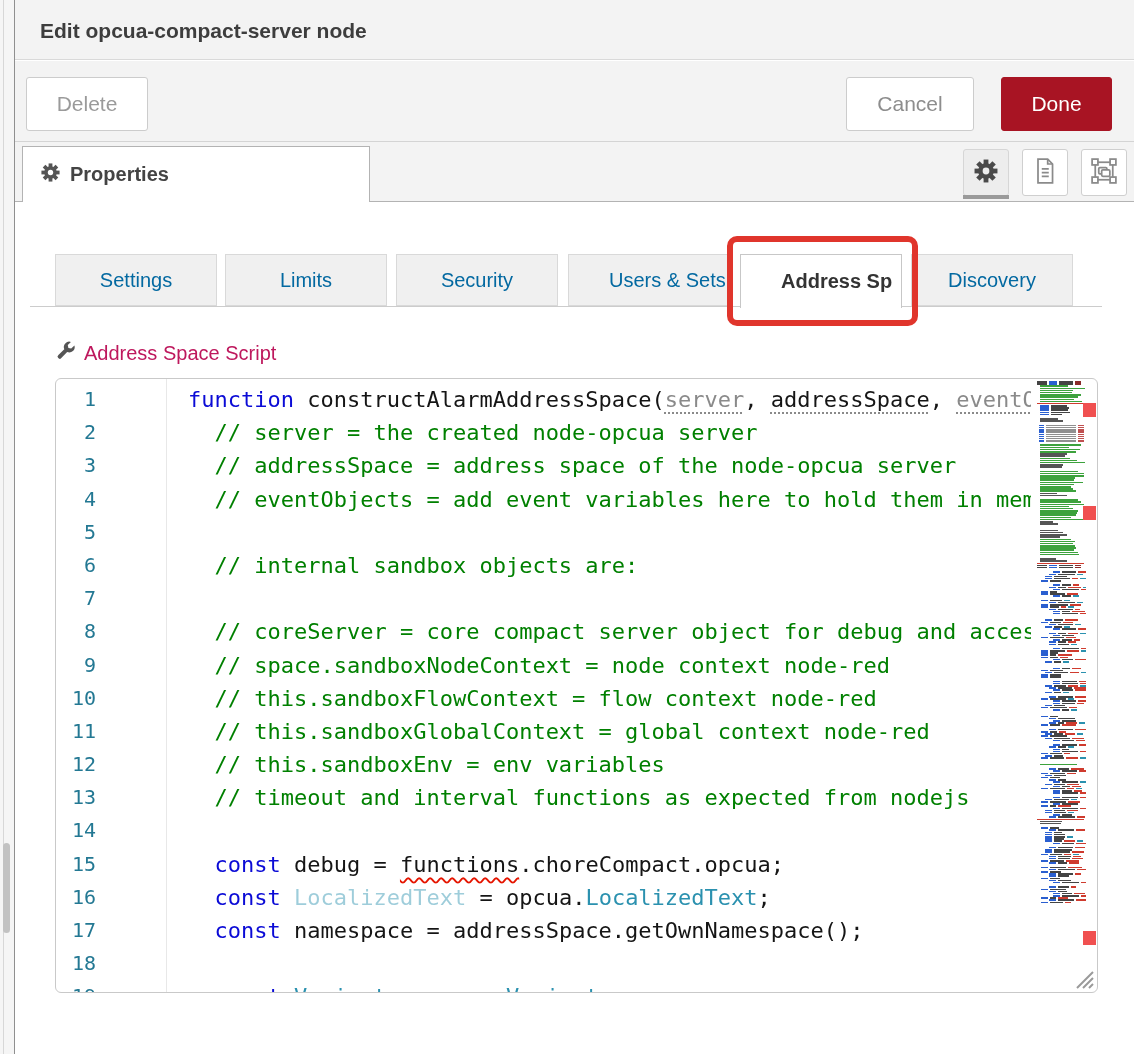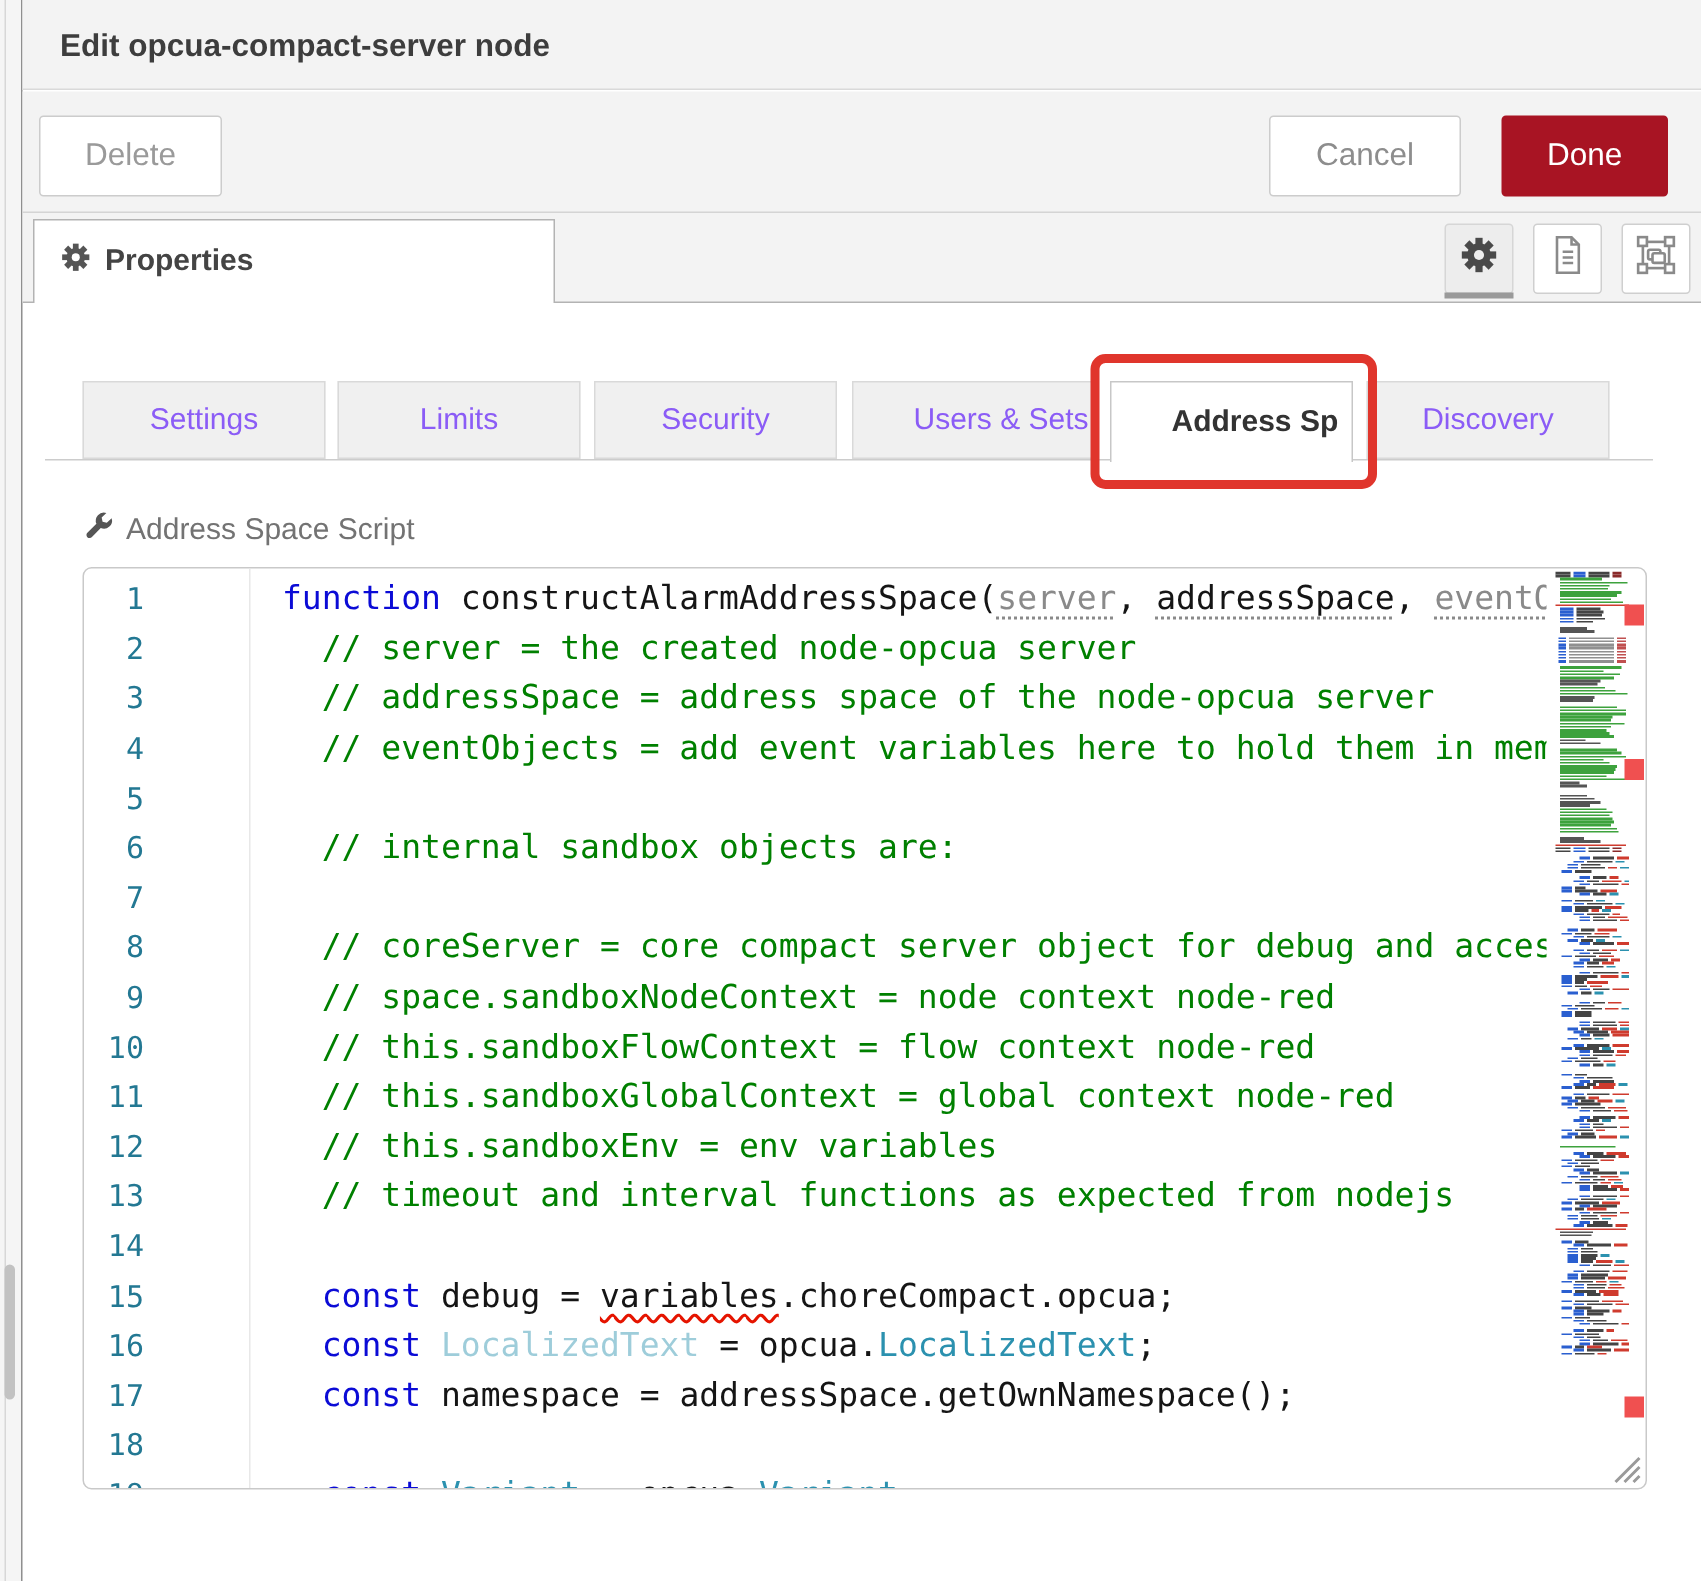--- a/index.html
+++ b/index.html
@@ -29,28 +29,28 @@
   .hicon{position:absolute;top:7px;width:46px;height:47px;box-sizing:border-box;background:#fff;border:1px solid #cfcfcf;border-radius:3px;
          display:flex;align-items:center;justify-content:center;cursor:pointer;}
   .hicon.sel{background:#ededed;border-color:#d6d6d6;}
   .hicon.sel::after{content:"";position:absolute;left:-1px;right:-1px;bottom:-4px;height:4px;background:#9a9a9a;}
   .hicon-gear{left:948px;}
   .hicon-doc{left:1007px;}
   .hicon-app{left:1066px;}
   
   .tabstrip{position:absolute;left:30px;top:254px;width:1072px;height:53px;border-bottom:1px solid #cccccc;box-sizing:border-box;}
   .ctab{position:absolute;top:0;width:162px;height:52px;box-sizing:border-box;background:#f0f0f0;border:1px solid #d9d9d9;
-        display:flex;align-items:center;justify-content:center;font-size:20px;color:#8b5cf6;white-space:nowrap;overflow:hidden;cursor:pointer;}
+        display:flex;align-items:center;justify-content:center;font-size:20px;color:#0369a1;white-space:nowrap;overflow:hidden;cursor:pointer;}
   .ctab.trunc{justify-content:flex-start;padding-left:40px;}
   .ctab.active{background:#ffffff;border-color:#c7c7c7;border-bottom:none;height:54px;z-index:3;font-weight:bold;color:#333;}
   
   .annotation-rect{position:absolute;left:727px;top:236px;width:191px;height:90px;box-sizing:border-box;
                    border:6px solid #e0352c;border-radius:10px;z-index:10;pointer-events:none;}
   
-  .section-label{position:absolute;left:55px;top:340px;display:flex;align-items:center;gap:8px;font-size:20px;color:#737373;}
+  .section-label{position:absolute;left:55px;top:340px;display:flex;align-items:center;gap:8px;font-size:20px;color:#be185d;}
   
   .editor{position:absolute;left:55px;top:378px;width:1043px;height:615px;box-sizing:border-box;background:#fff;
           border:1px solid #c9c9c9;border-radius:6px;overflow:hidden;}
   .gutter-sep{position:absolute;left:110px;top:0;width:1px;height:100%;background:#e8e8e8;}
   .code-area{position:absolute;left:0;top:4px;width:975px;overflow:hidden;}
   .code-line{display:flex;height:33.2px;line-height:33.2px;}
   .ln{width:40px;flex:0 0 40px;text-align:right;font-family:"DejaVu Sans Mono",monospace;font-size:20px;color:#237893;}
   .ct{margin-left:92px;white-space:pre;font-family:"DejaVu Sans Mono",monospace;font-size:22px;color:#151515;}
   .tk-kw{color:#0b0bd6;}
   .tk-cm{color:#008000;}
@@ -212,21 +212,21 @@
       <div class="code-line">
         <span class="ln">13</span>
         <span class="ct"><span class="tk-pl">  </span><span class="tk-cm">// timeout and interval functions as expected from nodejs</span></span>
       </div>
       <div class="code-line">
         <span class="ln">14</span>
         <span class="ct"></span>
       </div>
       <div class="code-line">
         <span class="ln">15</span>
-        <span class="ct"><span class="tk-pl">  </span><span class="tk-kw">const</span><span class="tk-pl"> debug = </span><span class="tk-err">variables</span><span class="tk-pl">.choreCompact.opcua;</span></span>
+        <span class="ct"><span class="tk-pl">  </span><span class="tk-kw">const</span><span class="tk-pl"> debug = </span><span class="tk-err">functions</span><span class="tk-pl">.choreCompact.opcua;</span></span>
       </div>
       <div class="code-line">
         <span class="ln">16</span>
         <span class="ct"><span class="tk-pl">  </span><span class="tk-kw">const</span><span class="tk-pl"> </span><span class="tk-type tk-faded">LocalizedText</span><span class="tk-pl"> = opcua.</span><span class="tk-type">LocalizedText</span><span class="tk-pl">;</span></span>
       </div>
       <div class="code-line">
         <span class="ln">17</span>
         <span class="ct"><span class="tk-pl">  </span><span class="tk-kw">const</span><span class="tk-pl"> namespace = addressSpace.getOwnNamespace();</span></span>
       </div>
       <div class="code-line">

